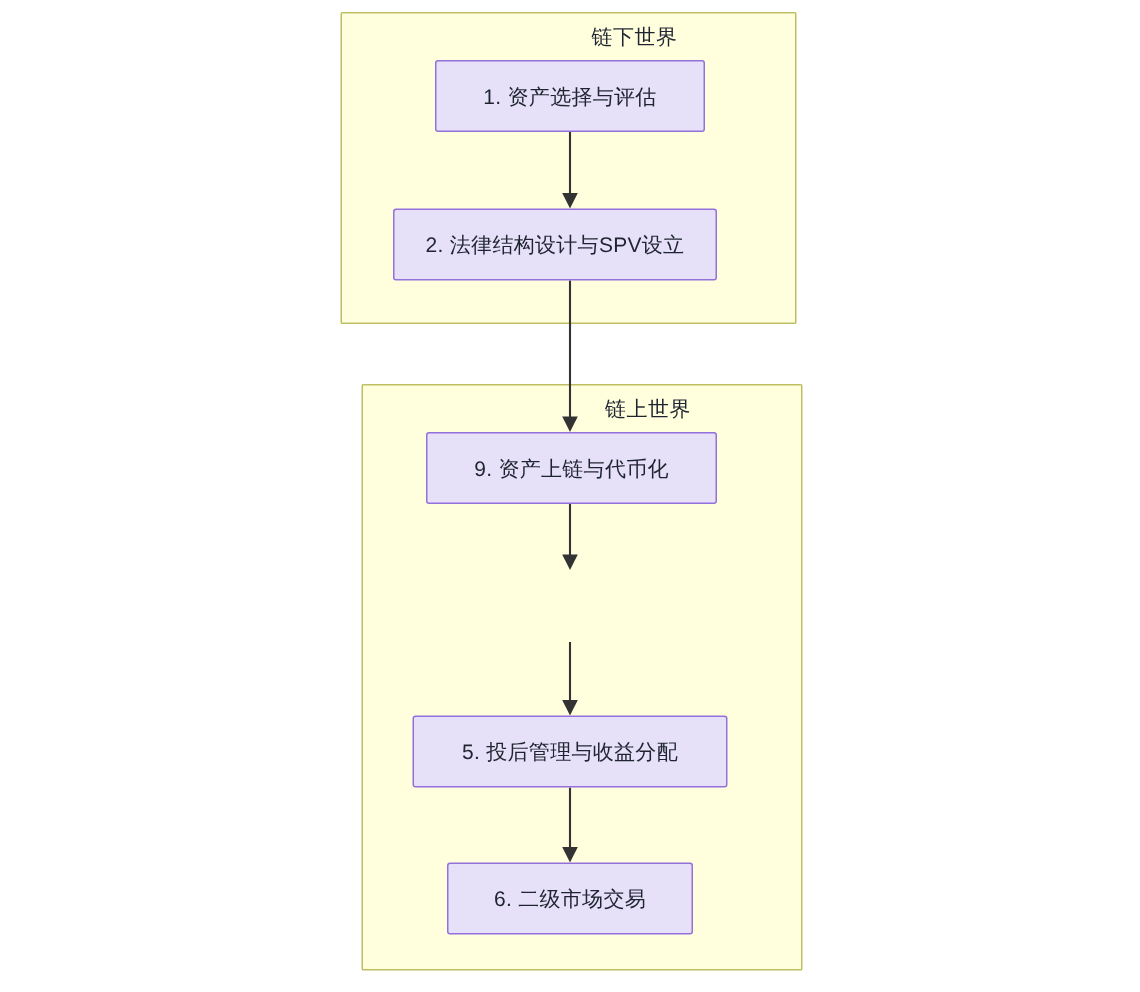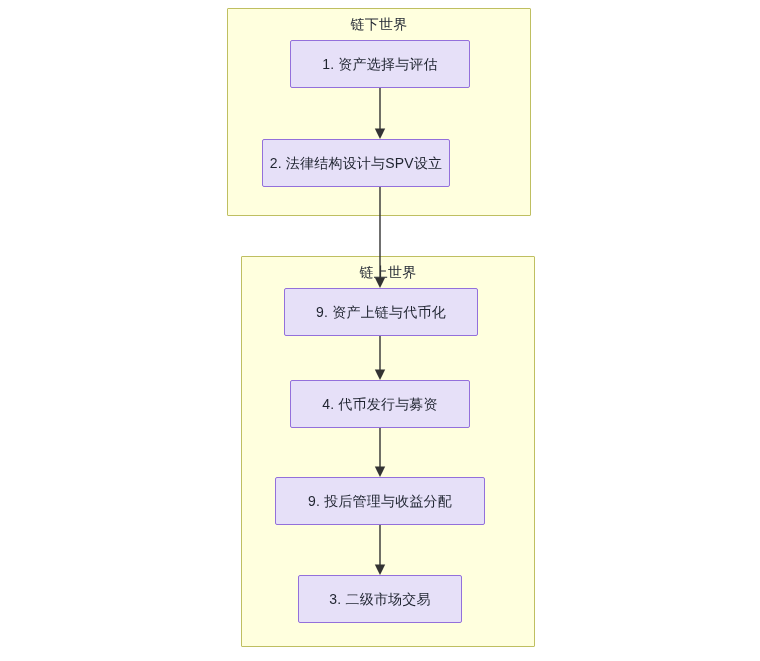--- a/index.html
+++ b/index.html
@@ -34,20 +34,21 @@
     top: 7px;
     left: 0;
     width: 100%;
     text-align: center;
     font-size: 14px;
     line-height: 17px;
     color: #1f2430;
     letter-spacing: 0.3px;
     white-space: nowrap;
     pointer-events: none;
+    padding-left: 44px;
   }
 
   #cluster-offchain {
     left: 227px;
     top: 8px;
     width: 304px;
     height: 208px;
   }
   #cluster-onchain {
     left: 241px;
@@ -71,21 +72,21 @@
   .node-label {
     font-size: 14px;
     line-height: 18px;
     color: #1f2430;
     letter-spacing: 0.2px;
     white-space: nowrap;
     text-align: left;
   }
 
   #node-1 { left: 290px; top: 40px;  width: 180px; height: 48px; }
-  #node-2 { left: 262px; top: 139px; width: 188px; height: 48px; }
+  #node-2 { left: 262px; top: 139px; width: 216px; height: 48px; }
   #node-3 { left: 284px; top: 288px; width: 194px; height: 48px; }
   #node-4 { left: 290px; top: 380px; width: 180px; height: 48px; }
   #node-5 { left: 275px; top: 477px; width: 210px; height: 48px; }
   #node-6 { left: 298px; top: 575px; width: 164px; height: 48px; }
 
   
   #edges {
     position: absolute;
     left: 0;
     top: 0;
@@ -150,25 +151,22 @@
   </div>
 
   <div id="node-2" class="node">
     <span class="node-label">2. 法律结构设计与SPV设立</span>
   </div>
 
   <div id="node-3" class="node">
     <span class="node-label">9. 资产上链与代币化</span>
   </div>
 
-  <div id="node-4" class="node">
-    <span class="node-label">4. 代币发行与募资</span>
-  </div>
 
   <div id="node-5" class="node">
-    <span class="node-label">9. 投后管理与收益分配</span>
+    <span class="node-label">5. 投后管理与收益分配</span>
   </div>
 
   <div id="node-6" class="node">
-    <span class="node-label">3. 二级市场交易</span>
+    <span class="node-label">6. 二级市场交易</span>
   </div>
 
 </div>
 
 </body></html>

